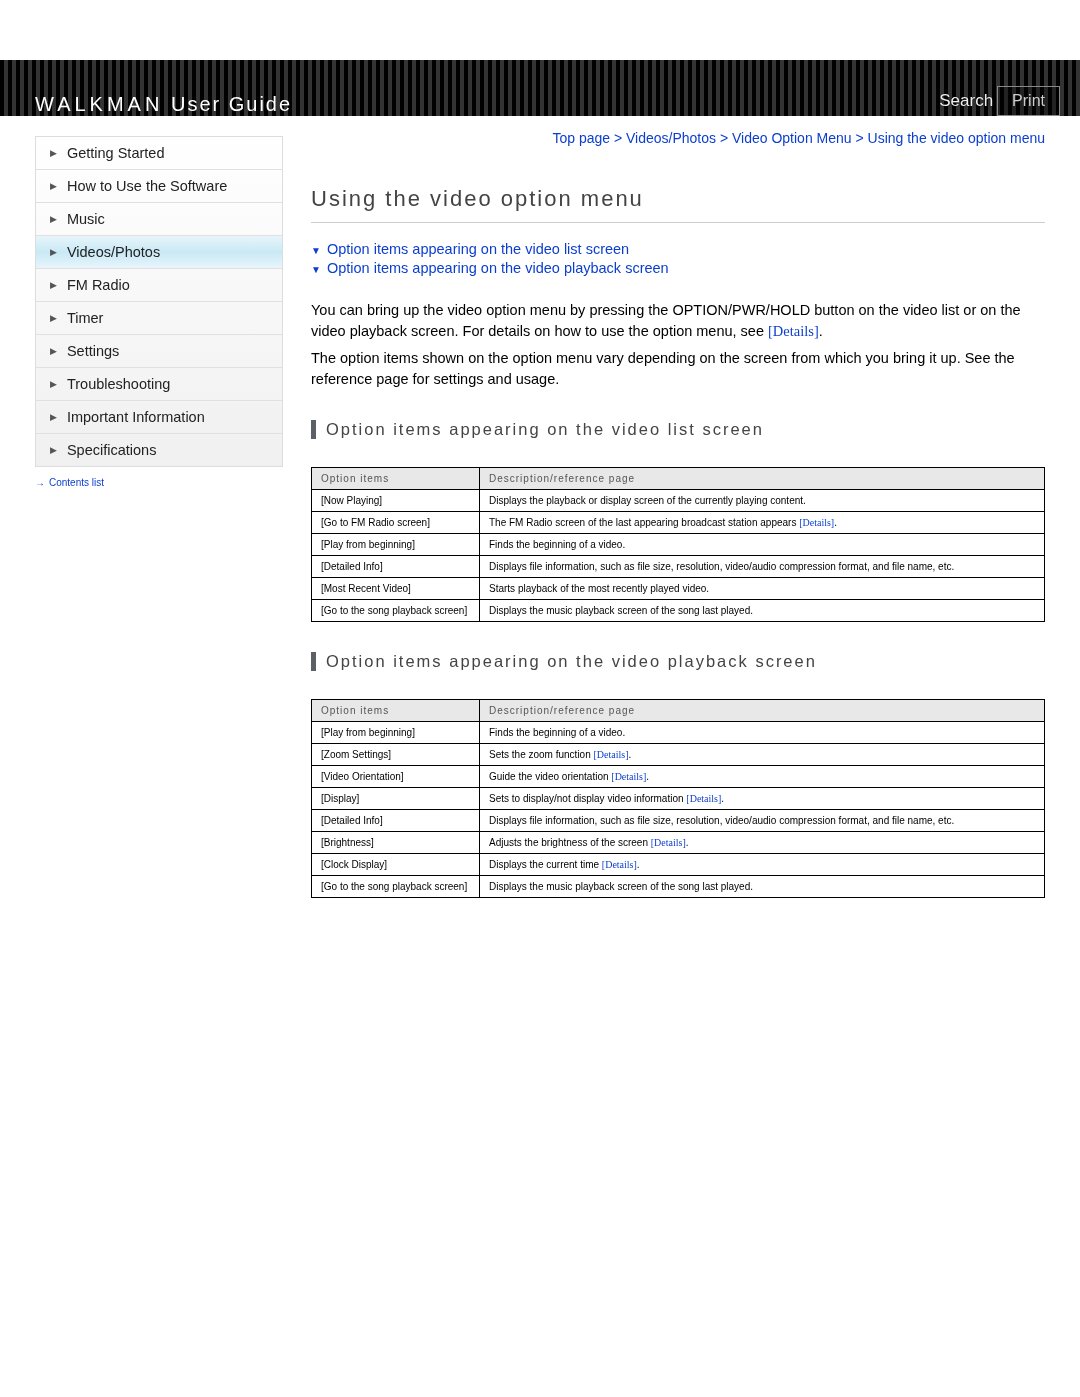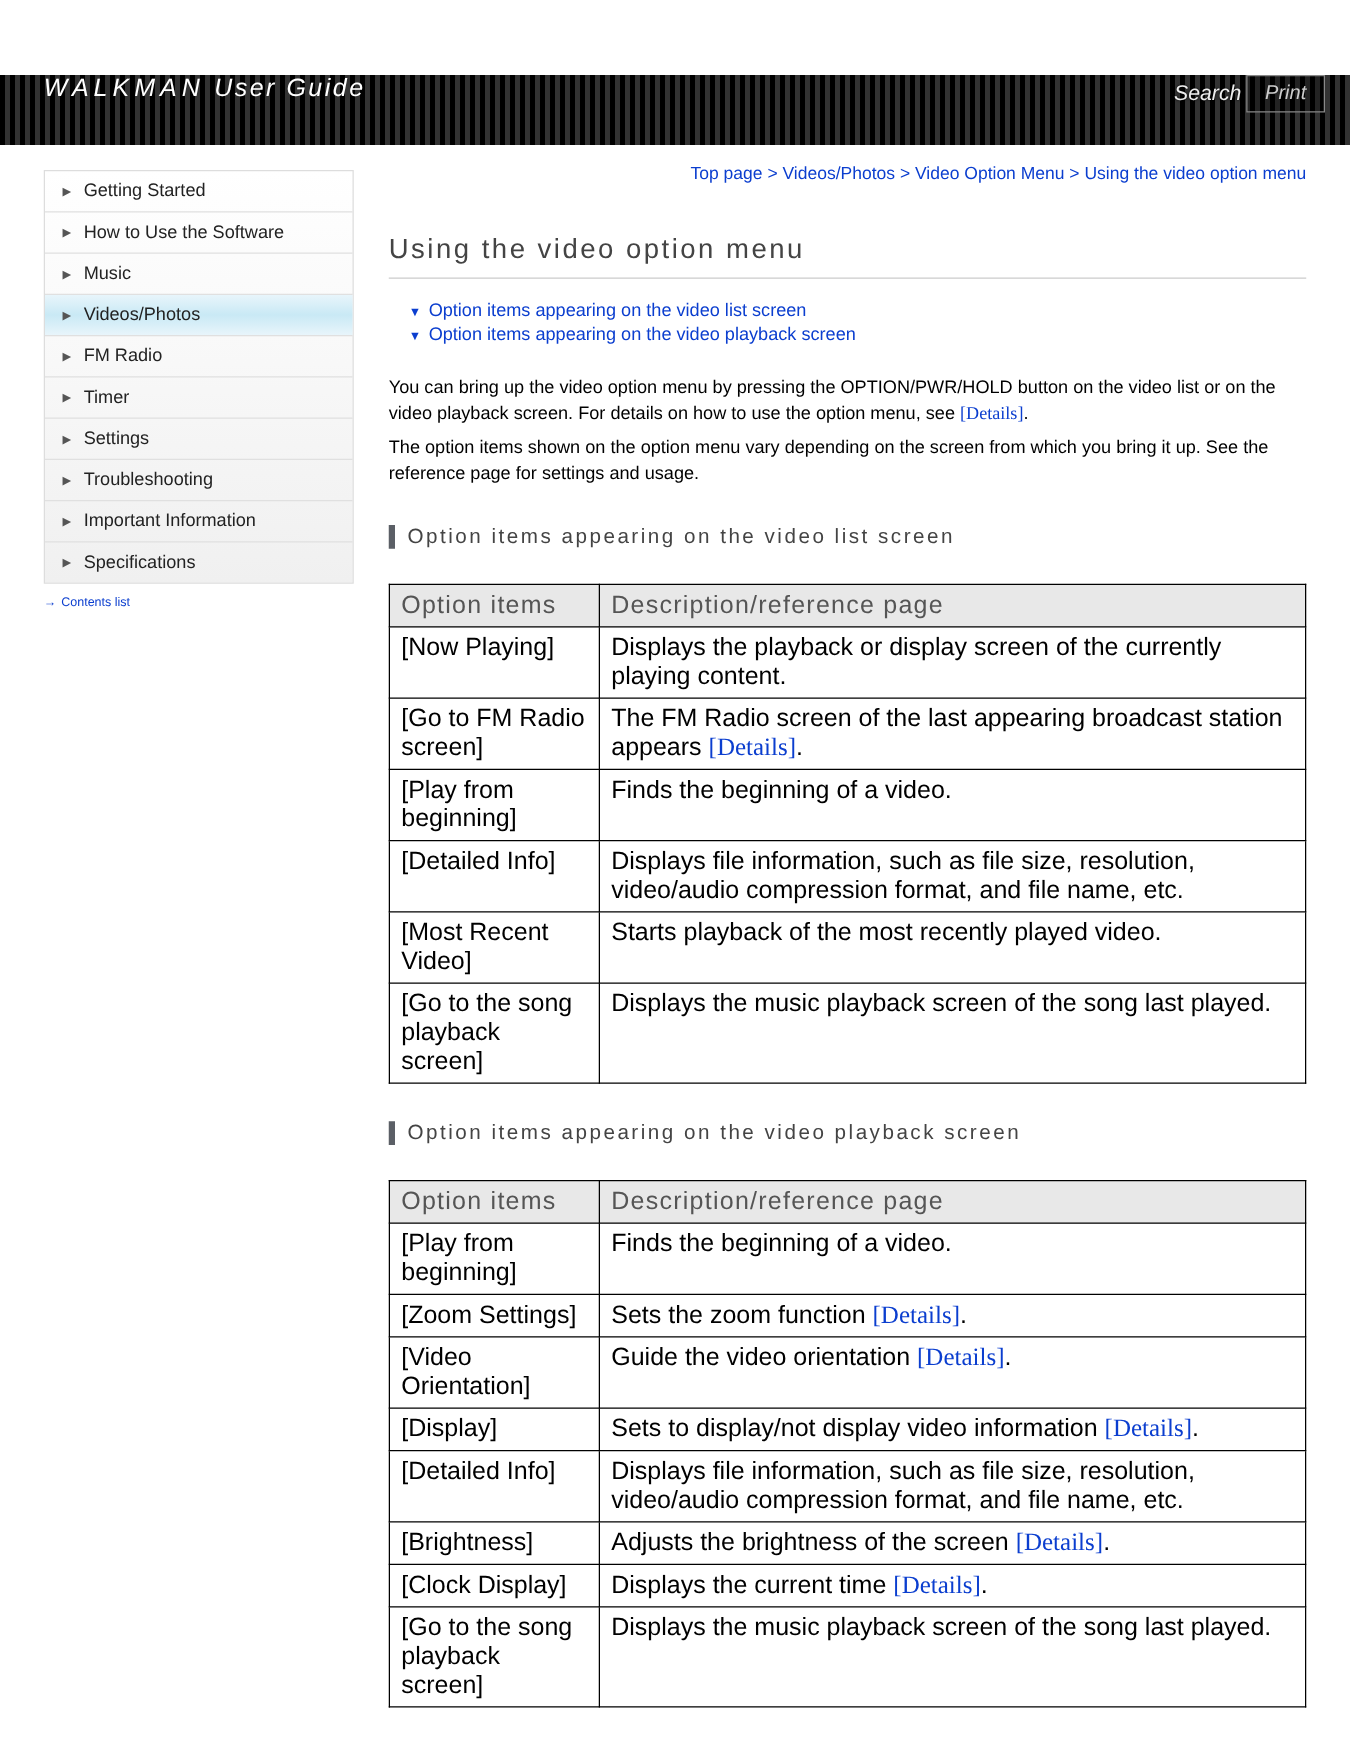--- a/index.html
+++ b/index.html
@@ -2,25 +2,24 @@
 <html><head>
 <meta charset="utf-8">
 <style>
 * { box-sizing: border-box; margin: 0; padding: 0; }
 body { font-family: Arial, Helvetica, sans-serif; background: #fff; width: 1080px; }
 .header-bar {
   background: repeating-linear-gradient(90deg, #000 0, #000 4px, #333 4px, #333 8px);
   height: 56px;
   margin-top: 60px;
   display: flex;
-  align-items: flex-start;
+  align-items: flex-end;
   padding: 0 20px 0 35px;
   color: #fff;
   justify-content: space-between;
-  font-style: italic;
 }
 .brand { font-size: 20px; letter-spacing: 2px; }
 .brand .wmk { letter-spacing: 4px; font-weight: normal; }
 .header-right { display: flex; align-items: center; gap: 4px; margin-left: 37px; }
 .search-btn { color: #eee; font-size: 17px; cursor: pointer; text-shadow: 0 0 2px #000; }
 .print-btn {
   border: 1px solid #888; padding: 5px 14px; color: #ccc; font-size: 16px;
   background: rgba(0,0,0,0.3); cursor: pointer;
 }
 .content-wrap { display: flex; padding: 0 35px; }
@@ -39,29 +38,29 @@
 .caret { font-size: 9px; margin-right: 10px; color: #555; }
 .contents-link {
   text-align: left; padding: 10px 8px 0 0; font-size: 10px; color: #0b3ecf;
 }
 .contents-link .arrow { color: #0b3ecf; margin-right: 4px; }
 .main { flex: 1; padding: 14px 0 40px 28px; }
 .breadcrumb { color: #0b3ecf; font-size: 14px; text-align: right; margin-bottom: 40px; }
 .page-title { font-size: 22px; color: #444; letter-spacing: 2px; font-weight: normal; margin-bottom: 10px; }
 .title-rule { border: none; border-top: 1px solid #ccc; margin-bottom: 18px; }
 .anchor-list { margin-bottom: 24px; }
-.anchor-link { color: #0b3ecf; font-size: 14.5px; margin: 3px 16px; cursor: pointer; }
+.anchor-link { color: #0b3ecf; font-size: 14.5px; margin: 3px 0; cursor: pointer; }
 .anchor-link .tri { font-size: 10px; margin-right: 6px; }
 .body-text { font-size: 14.5px; color: #000; line-height: 1.45; margin-bottom: 6px; }
 .link { color: #0b3ecf; cursor: pointer; }
 .section-heading {
   font-size: 16.5px; color: #444; letter-spacing: 2px; font-weight: normal;
   border-left: 5px solid #5b5f66; padding-left: 10px; margin: 30px 0 28px 0;
 }
-.data-table { width: 100%; border-collapse: collapse; font-size: 20px; border-radius: 27px; }
+.data-table { width: 100%; border-collapse: collapse; font-size: 10px; border-radius: 27px; }
 .data-table th, .data-table td { border: 1px solid #000; padding: 5px 9px; text-align: left; vertical-align: top; }
 .data-table th { background: #e8e8e8; color: #555; font-weight: normal; letter-spacing: 1px; }
 .data-table td:first-child { width: 168px; }
 .page-num { text-align: center; font-size: 14px; padding: 40px 0 20px 0; }
 a { text-decoration: none; font-family: Liberation Serif, serif; }
 </style>
 </head>
 <body>
 
 <div class="header-bar">

